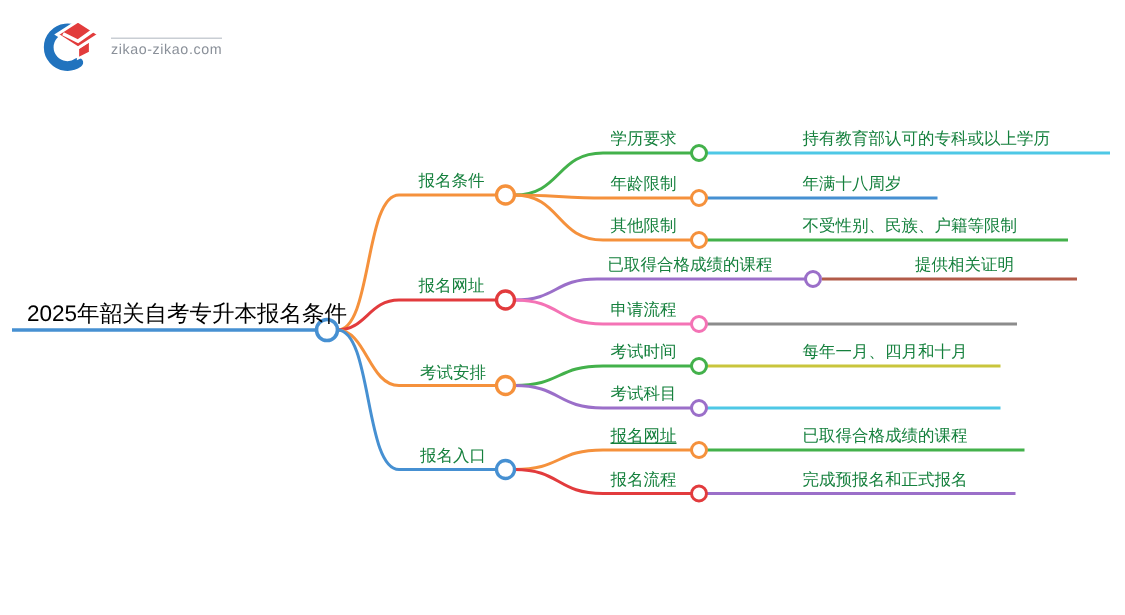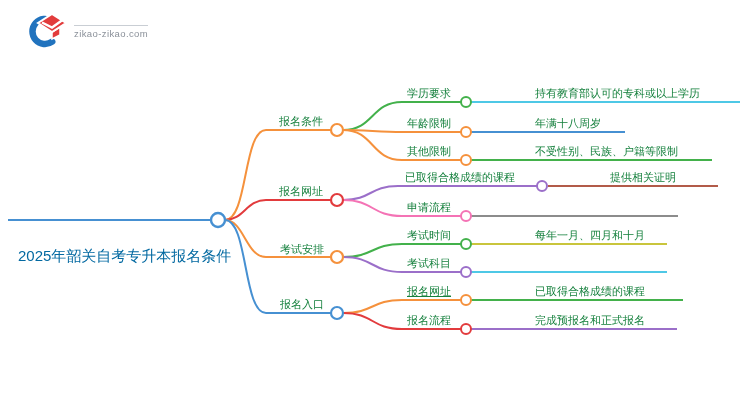--- a/index.html
+++ b/index.html
@@ -5,21 +5,21 @@
   html,body{margin:0;padding:0;background:#fff;}
   .stage{
     position:relative;width:750px;height:410px;background:#ffffff;
     font-family:"Liberation Sans","DejaVu Sans",sans-serif;overflow:hidden;
   }
   .mm-svg{position:absolute;left:0;top:0;}
   .lbl{
     position:absolute;white-space:nowrap;color:#15803d;
     font-size:11px;line-height:15px;cursor:default;
   }
-  .root-lbl{font-size:15px;line-height:17px;color:#0369a1;margin-top:46px;}
+  .root-lbl{font-size:15px;line-height:17px;color:#000000;}
   .logo{position:absolute;left:28px;top:12px;display:flex;align-items:center;}
   .logo-icon{width:40px;height:40px;}
   .logo-text{margin-left:6px;}
   .logo-title{font-size:15px;font-weight:bold;color:#333;letter-spacing:3px;line-height:17px;padding:2px 0 3px 2px;}
   .logo-divider{height:1px;background:#c9ced4;width:74px;}
   .logo-domain{font-size:9.5px;color:#8a9099;letter-spacing:0.4px;padding-top:2px;text-align:center;}
 </style>
 </head>
 <body>
 

